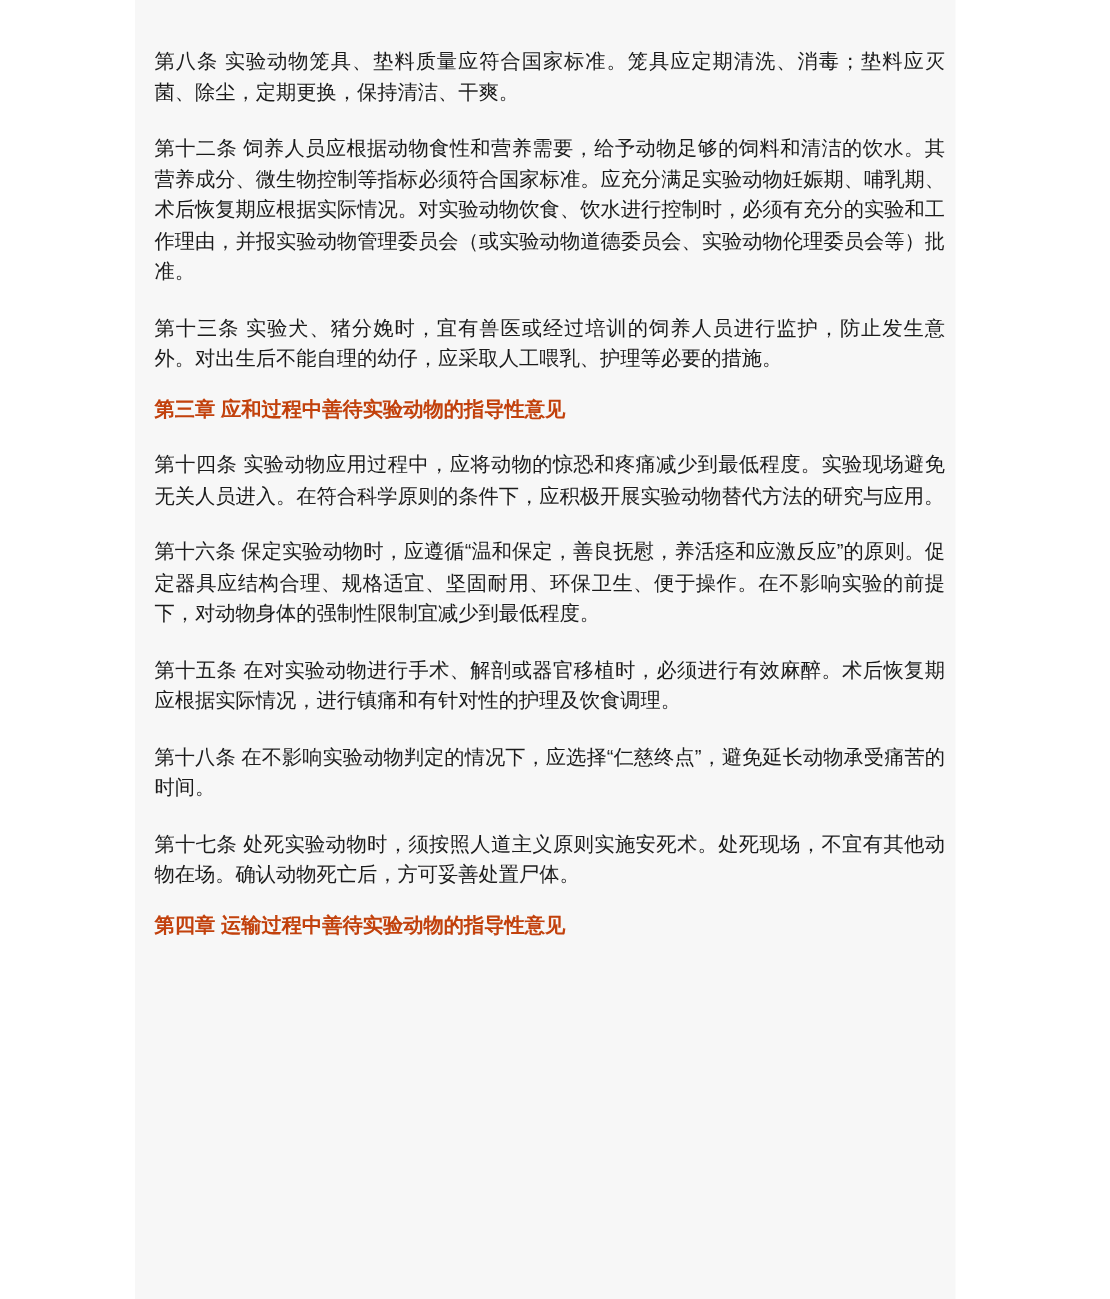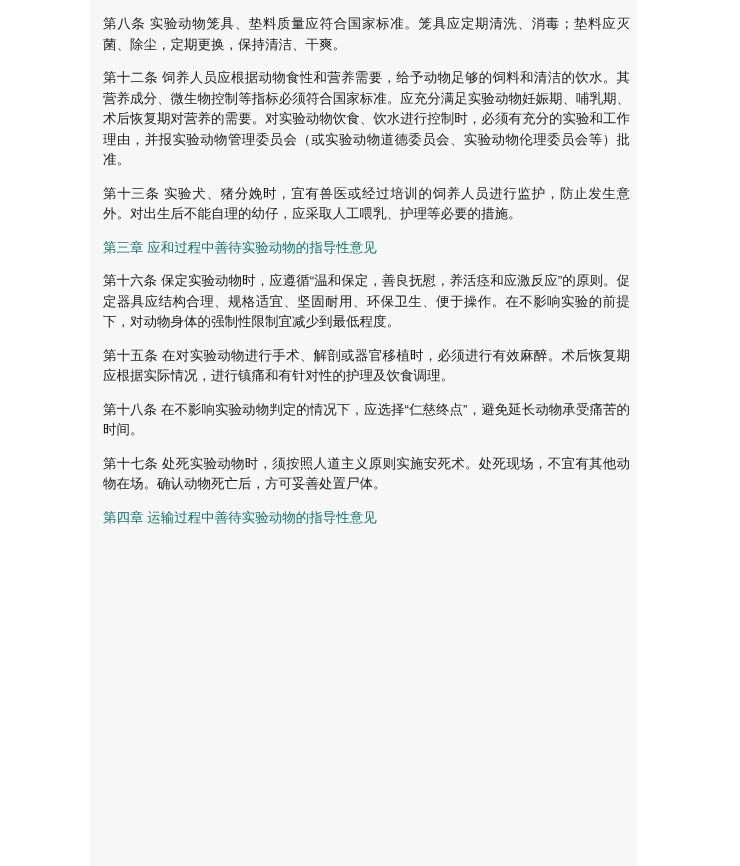--- a/index.html
+++ b/index.html
@@ -22,44 +22,45 @@
     background: #f7f7f7;
     box-sizing: border-box;
     padding: 14px 7px 6px 13px;
   }
   .doc-body {
     color: #1b1b1b;
     font-size: 13.5px;
     line-height: 20.5px;
   }
   .doc-body p.article {
-    margin: 0 0 13px 0;
+    margin: 17px 0 13px 0;
     text-align: justify;
     text-justify: inter-ideograph;
     word-break: break-all;
   }
   .doc-body h2.chapter {
     margin: 0 0 13px 0;
     font-size: 13.5px;
     line-height: 20.5px;
-    font-weight: normal;
-    color: #0f766e;
+    font-weight: bold;
+    color: #c2410c;
   }
   .doc-body > :last-child {
     margin-bottom: 0;
   }
 </style>
 </head>
 <body style="background: rgb(255, 255, 255);">
 
 <main class="doc" style="background: rgb(247, 247, 247);">
   <article class="doc-body" style="color: rgb(27, 27, 27);">
       <p class="article">第八条 实验动物笼具、垫料质量应符合国家标准。笼具应定期清洗、消毒；垫料应灭菌、除尘，定期更换，保持清洁、干爽。</p>
-      <p class="article">第十二条 饲养人员应根据动物食性和营养需要，给予动物足够的饲料和清洁的饮水。其营养成分、微生物控制等指标必须符合国家标准。应充分满足实验动物妊娠期、哺乳期、术后恢复期对营养的需要。对实验动物饮食、饮水进行控制时，必须有充分的实验和工作理由，并报实验动物管理委员会（或实验动物道德委员会、实验动物伦理委员会等）批准。</p>
+      <p class="article">第十二条 饲养人员应根据动物食性和营养需要，给予动物足够的饲料和清洁的饮水。其营养成分、微生物控制等指标必须符合国家标准。应充分满足实验动物妊娠期、哺乳期、术后恢复期应根据实际情况。对实验动物饮食、饮水进行控制时，必须有充分的实验和工作理由，并报实验动物管理委员会（或实验动物道德委员会、实验动物伦理委员会等）批准。</p>
       <p class="article">第十三条 实验犬、猪分娩时，宜有兽医或经过培训的饲养人员进行监护，防止发生意外。对出生后不能自理的幼仔，应采取人工喂乳、护理等必要的措施。</p>
       <h2 class="chapter">第三章 应和过程中善待实验动物的指导性意见</h2>
+      <p class="article">第十四条 实验动物应用过程中，应将动物的惊恐和疼痛减少到最低程度。实验现场避免无关人员进入。在符合科学原则的条件下，应积极开展实验动物替代方法的研究与应用。</p>
       <p class="article">第十六条 保定实验动物时，应遵循“温和保定，善良抚慰，养活痉和应激反应”的原则。促定器具应结构合理、规格适宜、坚固耐用、环保卫生、便于操作。在不影响实验的前提下，对动物身体的强制性限制宜减少到最低程度。</p>
       <p class="article">第十五条 在对实验动物进行手术、解剖或器官移植时，必须进行有效麻醉。术后恢复期应根据实际情况，进行镇痛和有针对性的护理及饮食调理。</p>
       <p class="article">第十八条 在不影响实验动物判定的情况下，应选择“仁慈终点”，避免延长动物承受痛苦的时间。</p>
       <p class="article">第十七条 处死实验动物时，须按照人道主义原则实施安死术。处死现场，不宜有其他动物在场。确认动物死亡后，方可妥善处置尸体。</p>
       <h2 class="chapter">第四章 运输过程中善待实验动物的指导性意见</h2>
     </article>
 </main>
 
 </body></html>

